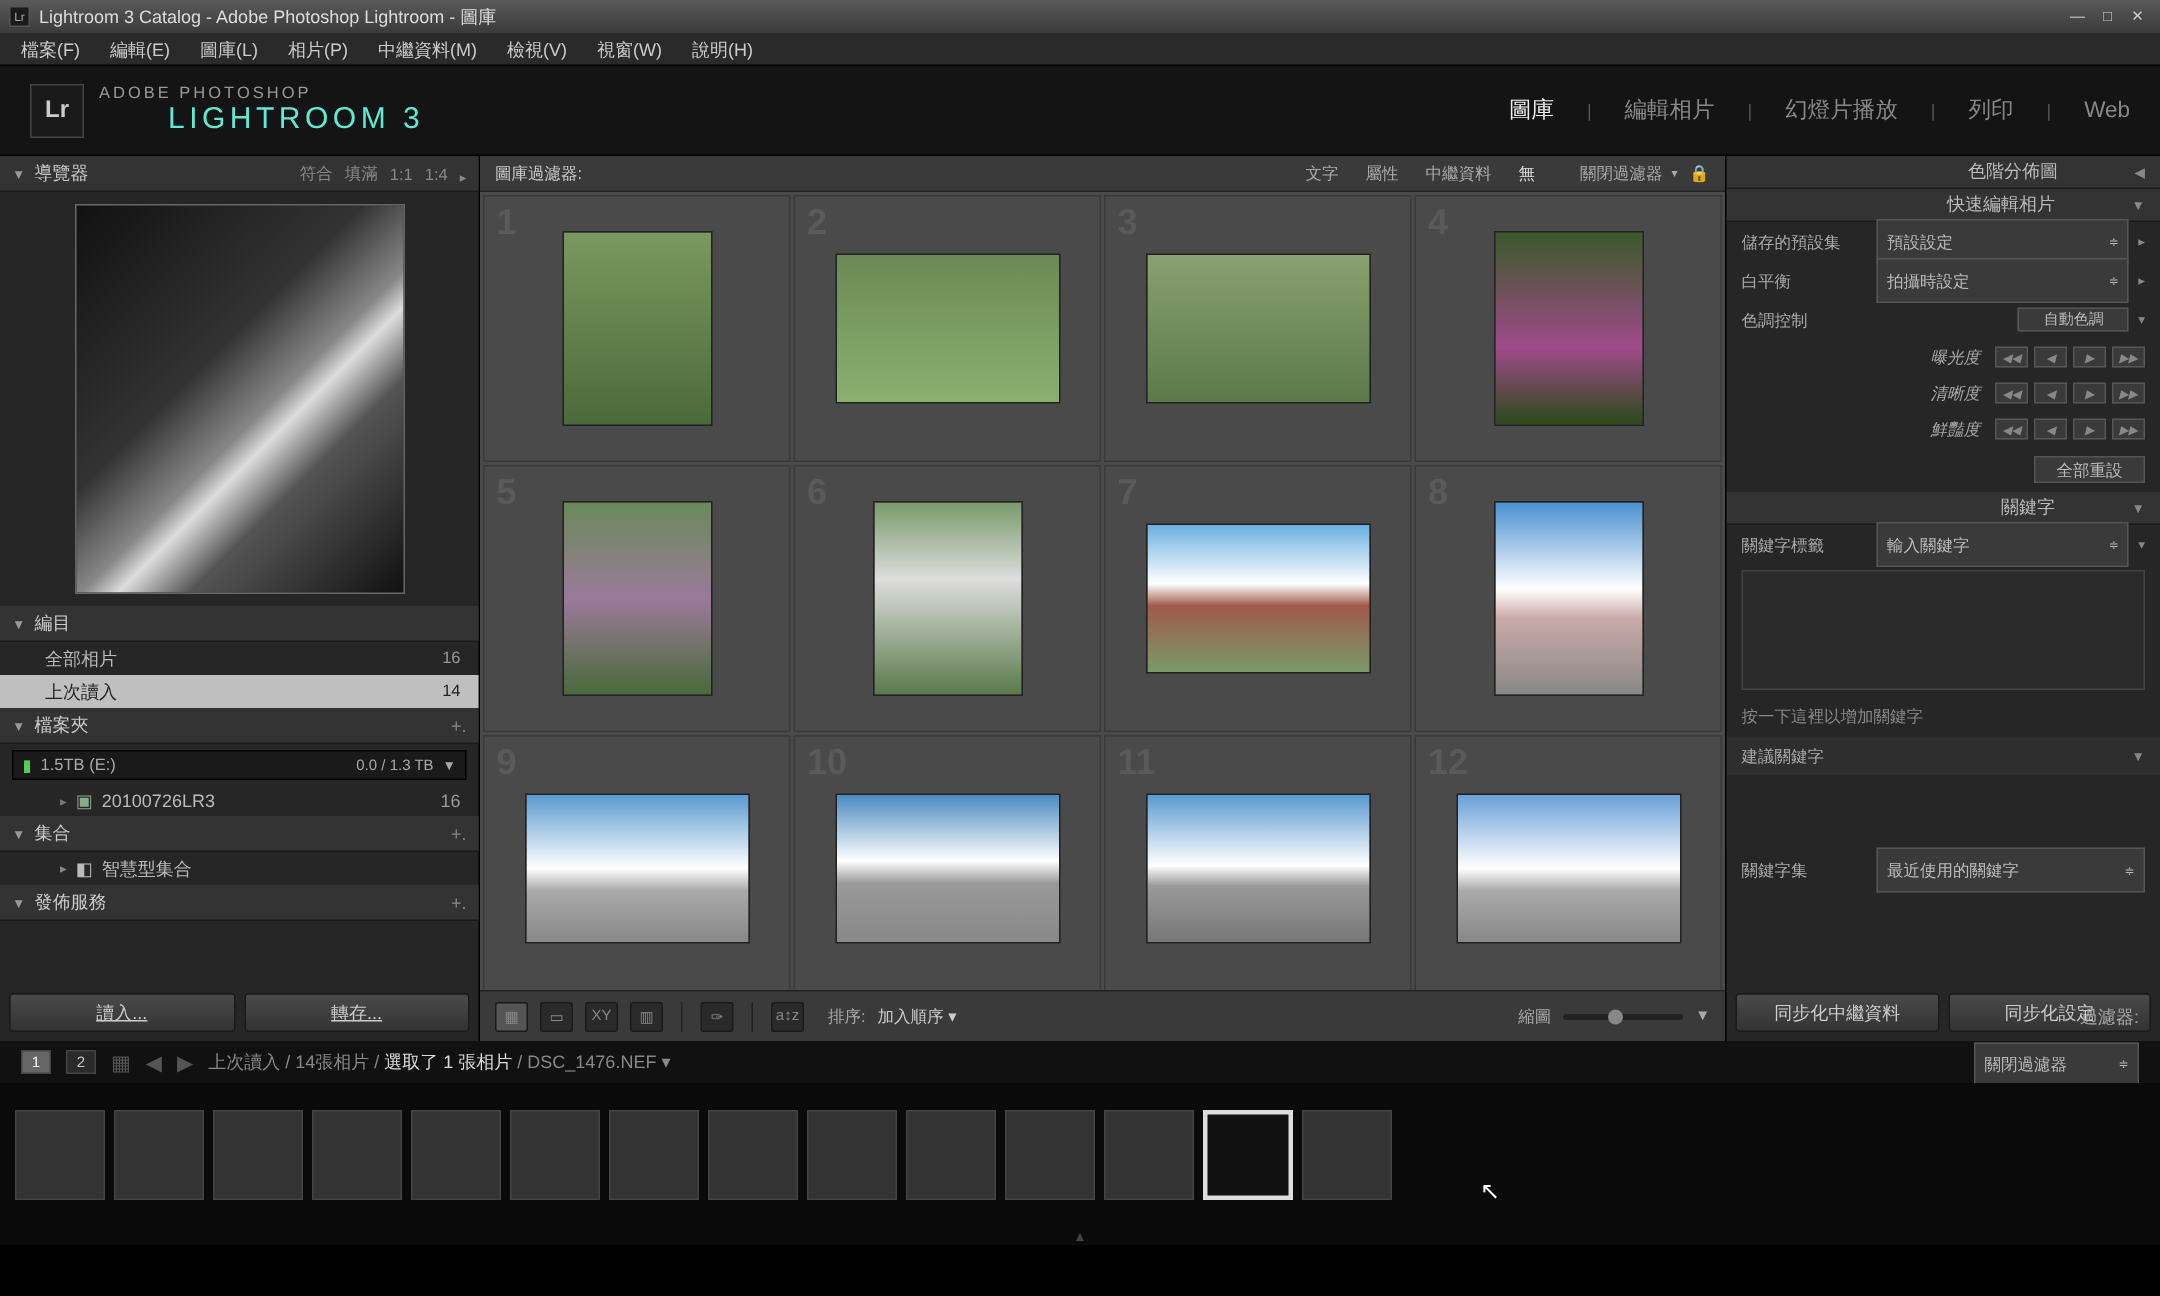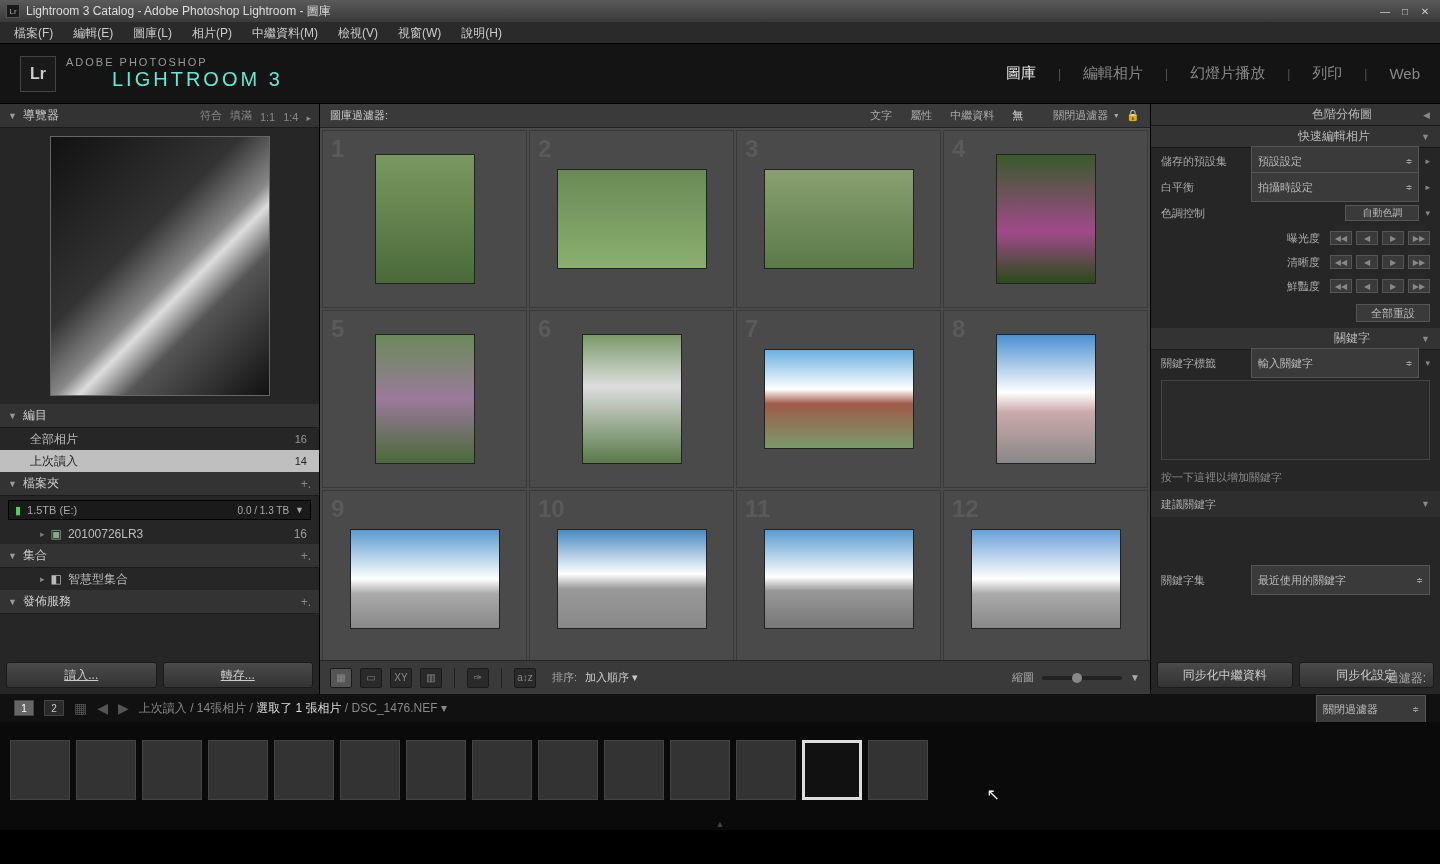--- a/index.html
+++ b/index.html
@@ -81,21 +81,21 @@
 
 
 .rightp { width:290px; background:#262626; border-left:1px solid #000; display:flex; flex-direction:column; overflow:hidden; }
 .rhdr { height:22px; background:#333; display:flex; align-items:center; justify-content:flex-end; padding:0 10px; color:#bbb; font-size:12px; border-bottom:1px solid #1a1a1a;gap:45px; }
 .rhdr .tri { margin-left:6px; font-size:9px; color:#888; }
 .qrow { display:flex; align-items:center; height:26px; padding:0 10px; }
 .qrow .ql { width:90px; color:#aaa; font-size:11px; }
 .qdd { flex:1; height:30px; background:#3a3a3a; border:1px solid #555; color:#bbb; font-size:11px; padding:0 6px; display:flex; align-items:center; }
 .qdd .ar { margin-left:auto; font-size:8px; }
 .autobtn { width:74px; height:16px; background:#3a3a3a; border:1px solid #555; color:#bbb; font-size:10px; display:flex; align-items:center; justify-content:center; margin-left:auto; }
-.adjrow { display:flex; align-items:center; height:24px; padding:0 10px; justify-content:flex-end; gap:4px; }
+.adjrow { display:flex; align-items:center; height:24px; padding:0 10px; justify-content:flex-end; gap:4px;font-style:italic; }
 .adjrow .al { color:#aaa; font-size:11px; margin-right:6px; }
 .arrbtn { width:22px; height:14px; background:#3a3a3a; border:1px solid #555; color:#888; font-size:8px; display:flex; align-items:center; justify-content:center; }
 .resetbtn { width:74px; height:18px; background:#3a3a3a; border:1px solid #555; color:#bbb; font-size:11px; display:flex; align-items:center; justify-content:center; margin:6px 10px 6px auto; }
 .kwbox { margin:4px 10px; height:80px; background:#2a2a2a; border:1px solid #444; }
 .kwhint { padding:6px 10px; color:#888; font-size:11px; }
 .syncrow { display:flex; gap:6px; padding:6px; margin-top:auto; }
 
 
 .infobar { height:28px; background:#111; display:flex; align-items:center; padding:0 14px; color:#aaa; font-size:12px; gap:10px; }
 .infobar .pg { width:20px; height:16px; background:#2a2a2a; border:1px solid #444; display:flex; align-items:center; justify-content:center; font-size:10px; color:#ccc; }

